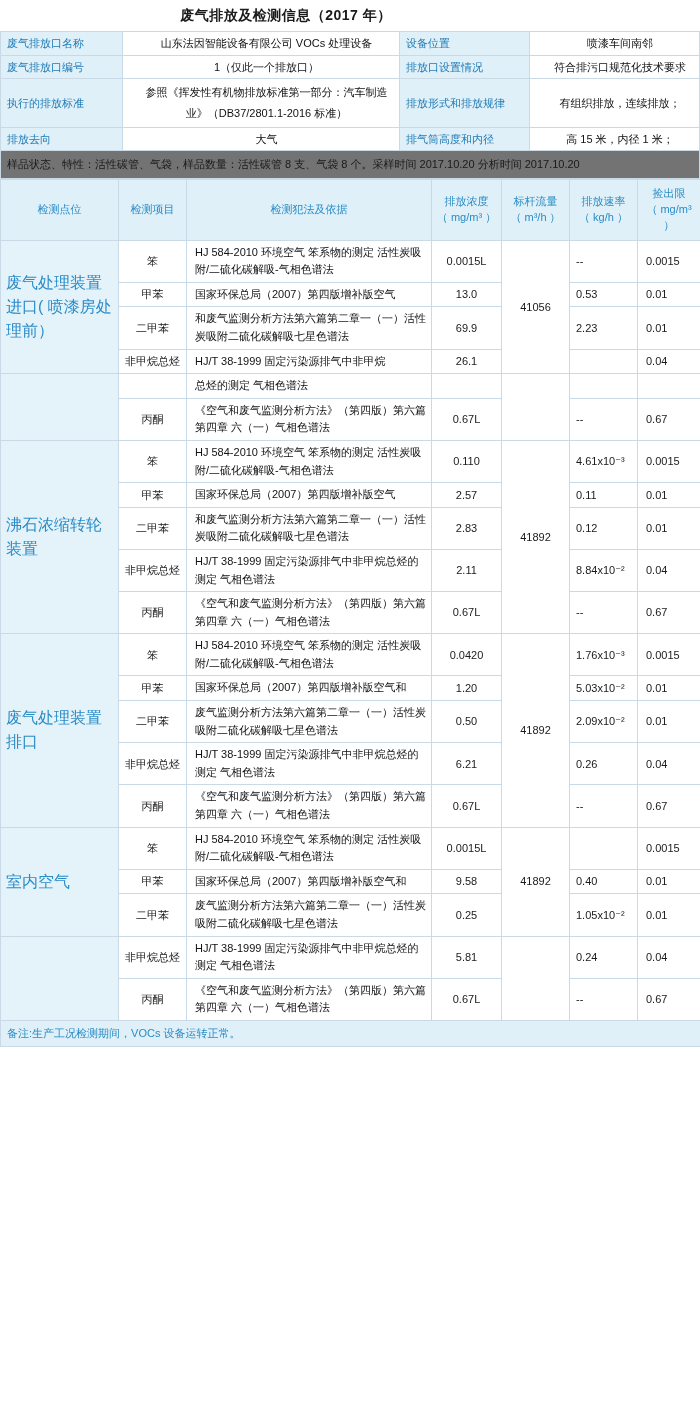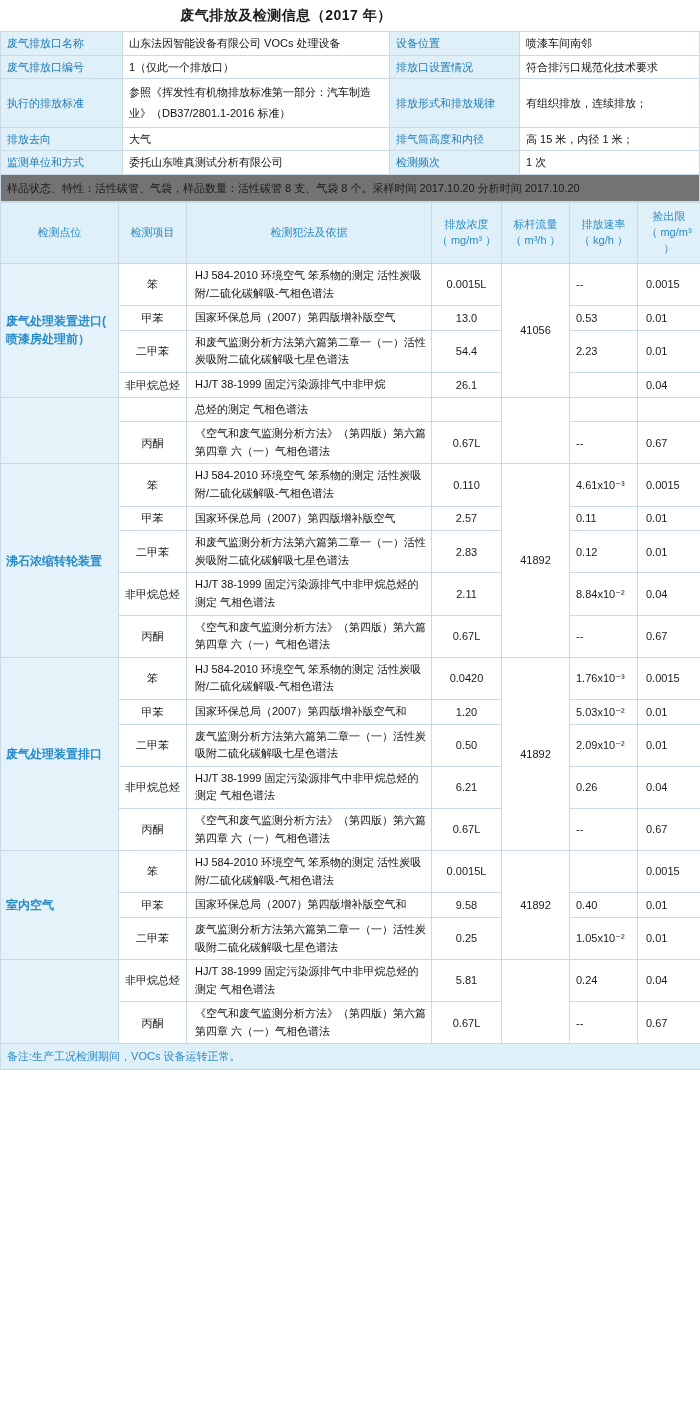--- a/index.html
+++ b/index.html
@@ -32,44 +32,43 @@
     background:#dff0f8;
     color:#1f7ab5;
     font-size:11px;
     text-align:left;
     padding-left:6px;
     margin-top:20px;
   }
   .val{
     background:#ffffff;
     color:#111;
-    text-align:left;
-    padding-left:6px;
+    text-align:center;
+    padding-left:16px;
   }
   .sample-row td{
     text-align:left;
     padding:5px 6px;
     background:#737373;
   }
   
   .thead td{
     background:#dff0f8;
     color:#2a8cc7;
     text-align:center;
     font-size:11px;
     padding:6px 2px;
     line-height:1.45;
   }
   .site{
     background:#e4f2fa;
     color:#2a8cc7;
-    font-size:12px;
+    font-size:16px;
     text-align:left;
     line-height:1.5;
-    font-weight:bold;
   }
   .site-blank{background:#e4f2fa;}
   .item{text-align:center;}
   .method{text-align:left;padding-left:8px;color:#111;line-height:1.6;border-radius:7px;}
   .numc{text-align:center;}
   .flow{text-align:center;}
   .rate{text-align:left;padding-left:6px;}
   .limit{text-align:left;padding-left:8px;margin-top:31px;}
   .note{
     background:#dff0f8;
@@ -107,26 +106,20 @@
         <td class="val" style="line-height:1.9">参照《挥发性有机物排放标准第一部分：汽车制造业》（DB37/2801.1-2016 标准）</td>
         <td class="lbl">排放形式和排放规律</td>
         <td class="val">有组织排放，连续排放；</td>
       </tr>
       <tr>
         <td class="lbl">排放去向</td>
         <td class="val">大气</td>
         <td class="lbl">排气筒高度和内径</td>
         <td class="val">高 15 米，内径 1 米；</td>
       </tr>
-      <tr>
-        <td class="lbl">监测单位和方式</td>
-        <td class="val">委托山东唯真测试分析有限公司</td>
-        <td class="lbl">检测频次</td>
-        <td class="val">1 次</td>
-      </tr>
       <tr class="sample-row">
         <td colspan="4">样品状态、特性：活性碳管、气袋，样品数量：活性碳管 8 支、气袋 8 个。采样时间 2017.10.20  分析时间 2017.10.20</td>
       </tr>
     </tbody>
   </table>
 
   <table>
     <colgroup>
       <col style="width:118px">
       <col style="width:68px">
@@ -177,21 +170,21 @@
       <tr>
         <td class="item">甲苯</td>
         <td class="method">国家环保总局（2007）第四版增补版空气</td>
         <td class="numc">13.0</td>
         <td class="rate">0.53</td>
         <td class="limit">0.01</td>
       </tr>
       <tr>
         <td class="item">二甲苯</td>
         <td class="method">和废气监测分析方法第六篇第二章一（一）活性炭吸附二硫化碳解吸七星色谱法</td>
-        <td class="numc">54.4</td>
+        <td class="numc">69.9</td>
         <td class="rate">2.23</td>
         <td class="limit">0.01</td>
       </tr>
       <tr>
         <td class="item">非甲烷总烃</td>
         <td class="method">HJ/T 38-1999    固定污染源排气中非甲烷</td>
         <td class="numc">26.1</td>
         <td class="rate"></td>
         <td class="limit">0.04</td>
       </tr>

